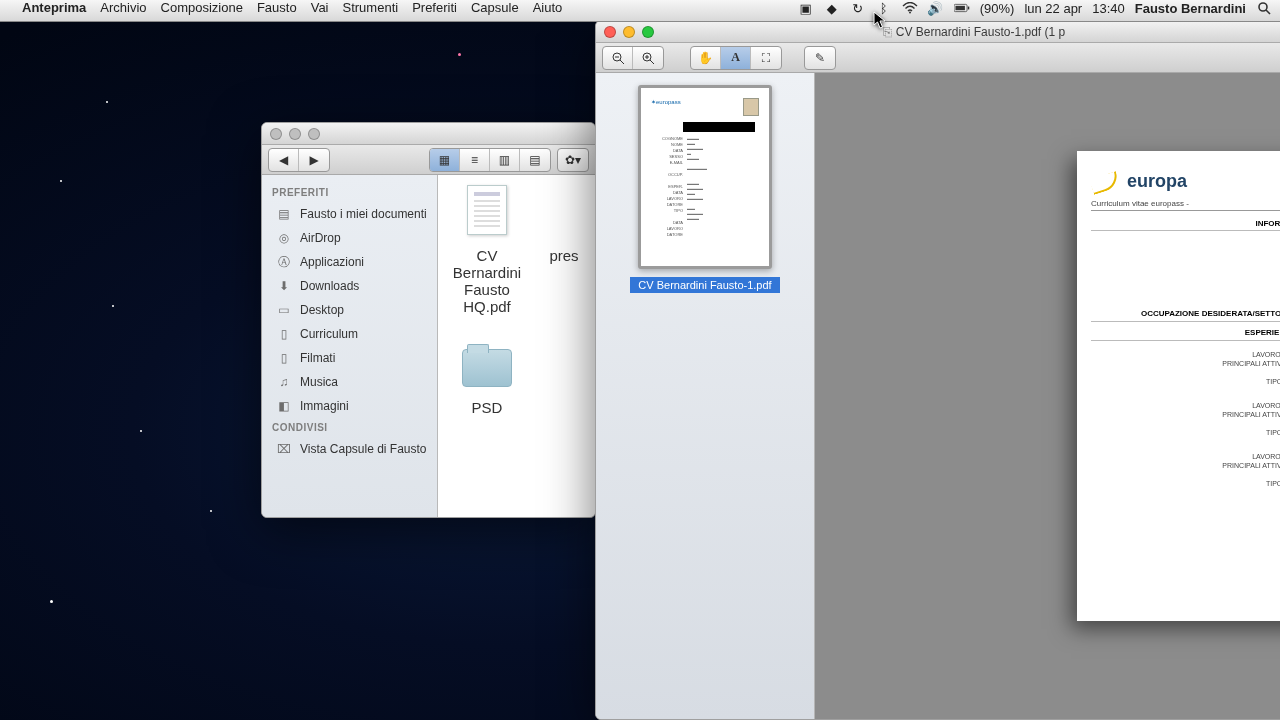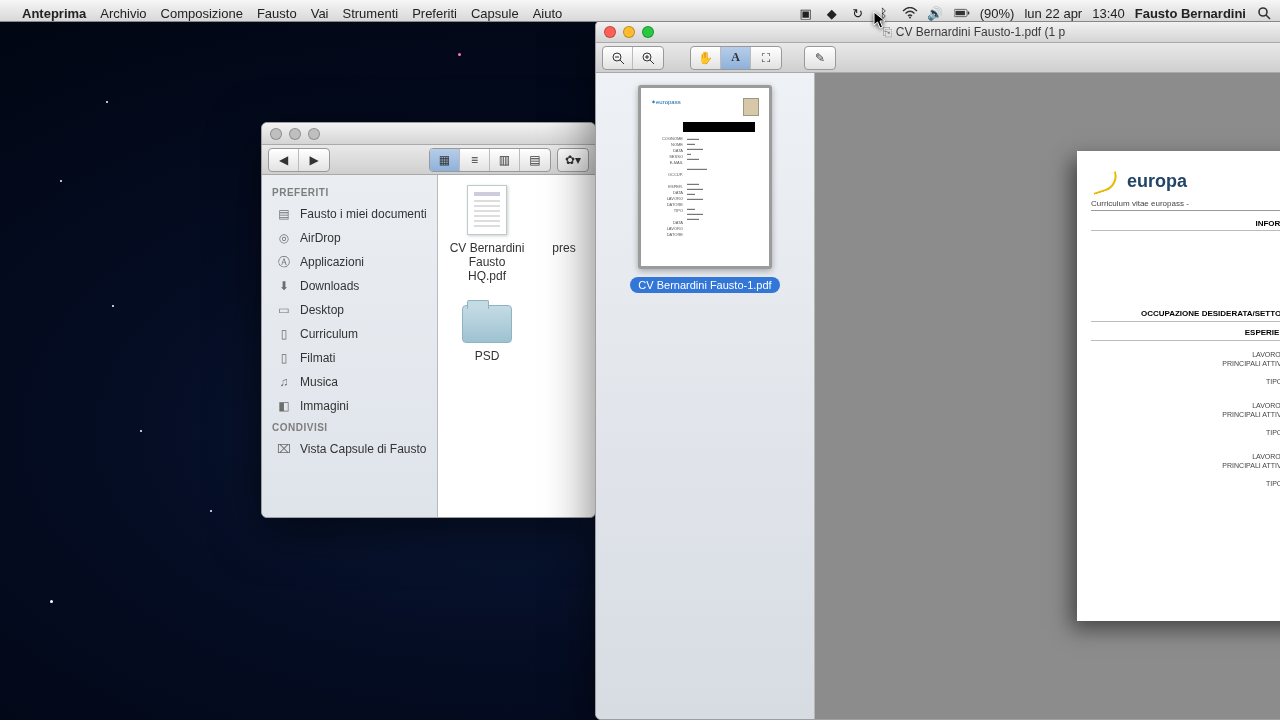--- a/index.html
+++ b/index.html
@@ -1,21 +1,21 @@
 <!DOCTYPE html>
 <html><head>
 <meta charset="utf-8">
 <style>
 *{margin:0;padding:0;box-sizing:border-box;font-family:"Lucida Grande","Helvetica Neue",sans-serif;-webkit-font-smoothing:antialiased}
 html,body{width:1280px;height:720px;overflow:hidden}
 #desktop{position:relative;width:1280px;height:720px;background:radial-gradient(ellipse at 40% 60%,#0a1a3a 0%,#050d24 35%,#010613 80%);}
 .star{position:absolute;width:2px;height:2px;background:#fff;border-radius:50%}
 
 
-#menubar{position:absolute;top:0;left:0;right:0;height:22px;background:linear-gradient(#f6f6f6,#d8d8d8);border-bottom:1px solid #888;display:flex;align-items:flex-end;font-size:13px;color:#222;padding:0 8px;gap:14px;z-index:100}
+#menubar{position:absolute;top:0;left:0;right:0;height:22px;background:linear-gradient(#f6f6f6,#d8d8d8);border-bottom:1px solid #888;display:flex;align-items:flex-start;font-size:13px;color:#222;padding:0 8px;gap:14px;z-index:100}
 #menubar .bold{font-weight:bold}
 #menubar .spacer{flex:1}
 #menubar .icon{width:16px;height:16px;display:inline-flex;align-items:center;justify-content:center;font-size:13px}
 #menubar .right{display:flex;align-items:center;gap:10px}
 .apple{font-size:15px;color:#333}
 
 
 .window{position:absolute;background:#e8e8e8;border:1px solid #9f9f9f;border-radius:6px;box-shadow:0 12px 50px rgba(0,0,0,.55);overflow:hidden}
 .titlebar{height:22px;background:linear-gradient(#f3f3f3,#d4d4d4);border-bottom:1px solid #aaa;display:flex;align-items:center;padding:0 8px;font-size:12px;color:#333}
 .traffic{display:flex;gap:7px}
@@ -32,33 +32,33 @@
 .tb-btn.active{background:linear-gradient(#b7cde9,#8eb1da)}
 
 
 #finder{top:122px;left:261px;width:335px;height:396px}
 #finder .body{display:flex;height:calc(100% - 52px)}
 #finder .sidebar{width:176px;background:linear-gradient(#eaeef3,#dfe4ea);border-right:1px solid #b9b9b9;padding:8px 0;font-size:12px;overflow:auto}
 .side-header{color:#7e7e7e;font-size:10px;font-weight:bold;padding:4px 10px;letter-spacing:.5px}
 .side-item{padding:4px 10px 4px 14px;display:flex;align-items:center;gap:8px;color:#333;cursor:pointer}
 .side-item .si{width:16px;height:16px;display:flex;align-items:center;justify-content:center;color:#6d6d6d;font-size:12px}
 #finder .content{flex:1;background:#fff;padding:10px;display:flex;gap:18px;align-items:flex-start}
-.file{width:78px;display:flex;flex-direction:column;align-items:center;gap:6px;font-size:12px;text-align:center;color:#333;cursor:pointer}
+.file{width:78px;display:flex;flex-direction:column;align-items:center;gap:12px;font-size:15px;text-align:center;color:#333;cursor:pointer}
 .doc-icon{width:40px;height:50px;background:#fff;border:1px solid #bcc;box-shadow:1px 1px 3px rgba(0,0,0,.2);position:relative}
 .doc-icon::before{content:"";position:absolute;top:6px;left:6px;right:6px;height:4px;background:#ccd}
 .doc-icon::after{content:"";position:absolute;top:14px;left:6px;right:6px;bottom:6px;background:repeating-linear-gradient(#ddd 0 2px,transparent 2px 5px)}
 .folder-icon{width:50px;height:38px;background:linear-gradient(#c4dbe4,#9ec2d1);border-radius:4px;position:relative;border:1px solid #8eb3c2}
 .folder-icon::before{content:"";position:absolute;top:-6px;left:4px;width:20px;height:8px;background:#c4dbe4;border-radius:2px 2px 0 0;border:1px solid #8eb3c2;border-bottom:0}
 
 
 #preview{top:20px;left:595px;right:-1px;height:700px;width:708px;border-top-right-radius:0;border-bottom-right-radius:0}
 #preview .body{display:flex;height:calc(100% - 52px)}
 #preview .thumbs{width:219px;background:linear-gradient(#eef1f5,#d7dce3);border-right:1px solid #b5b5b5;padding:12px;display:flex;flex-direction:column;align-items:center}
 .thumb-wrap{border:3px solid #9b9b9b;border-radius:3px;padding:4px;background:#fff;box-shadow:0 2px 6px rgba(0,0,0,.3)}
-.thumb-label{margin-top:8px;background:#3276d7;color:#fff;font-size:11px;padding:2px 8px;border-radius:8px}
+.thumb-label{margin-top:8px;background:#3276d7;color:#fff;font-size:11px;padding:2px 8px;border-radius:0}
 .page-mini{width:120px;height:170px;background:#fff;position:relative;font-size:4px}
 .page-mini .logo{position:absolute;top:6px;left:6px;font-size:6px;color:#16a}
 .page-mini .photo{position:absolute;top:6px;right:6px;width:16px;height:18px;background:#d8c7a8;border:1px solid #998}
 .page-mini .blk{position:absolute;top:30px;left:38px;width:72px;height:10px;background:#000}
 .page-mini .col-l{position:absolute;top:44px;left:4px;width:34px;bottom:6px;text-align:right;color:#555;line-height:6px}
 .page-mini .col-r{position:absolute;top:44px;left:42px;right:4px;bottom:6px;color:#777;line-height:5px}
 
 #preview .canvas{flex:1;background:#8c8c8c;position:relative;overflow:hidden}
 .page-big{position:absolute;top:78px;left:262px;width:300px;height:470px;background:#fff;box-shadow:-6px 8px 20px rgba(0,0,0,.5);padding:18px 14px 14px 14px}
 .page-big .eplogo{display:flex;align-items:center;gap:6px;margin-bottom:6px;color:#246;font-size:18px;font-weight:bold}

